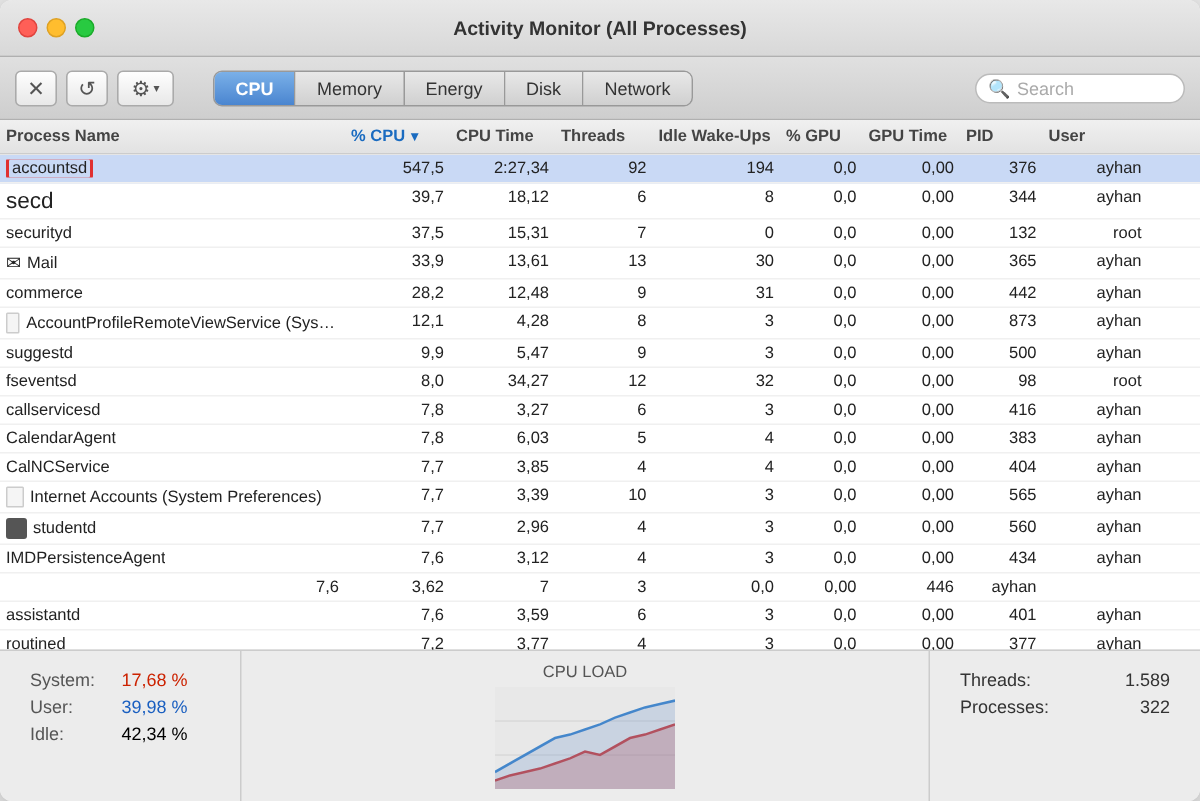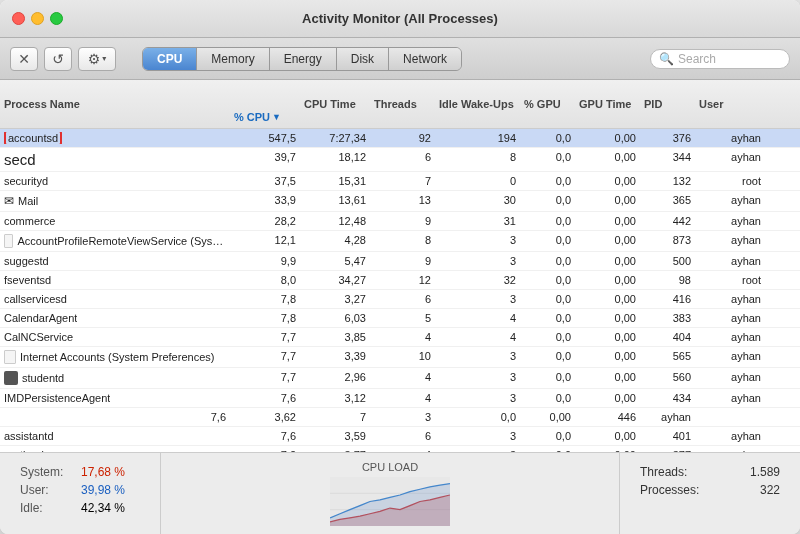--- a/index.html
+++ b/index.html
@@ -143,21 +143,21 @@
       font-size: 11px;
       color: #444;
       font-weight: 600;
       padding: 2px 4px;
       display: flex;
       align-items: center;
       gap: 2px;
       cursor: pointer;
       user-select: none;
     }
-    .th.active { color: #1a6bc0; margin-top: 26px; }
+    .th.active { color: #1a6bc0; }
     .th-sort { font-size: 9px; color: #1a6bc0; }
     .table-body {
       overflow-y: auto;
       flex: 1;
     }
     .table-row {
       display: grid;
       grid-template-columns: 230px 70px 70px 65px 85px 55px 65px 55px 70px;
       border-bottom: 1px solid #f0f0f0;
       padding: 1px 0;
@@ -193,21 +193,21 @@
     }
     .selected-outline {
       border: 2px solid #e03030;
       border-radius: 3px;
       padding: 0 2px;
     }
     
     .footer {
       background: #ececec;
       border-top: 1px solid #ccc;
-      height: 82px;
+      height: 101px;
       display: flex;
       align-items: stretch;
     }
     .footer-stats {
       padding: 12px 20px;
       display: flex;
       flex-direction: column;
       gap: 4px;
       min-width: 160px;
     }
@@ -332,21 +332,21 @@
       <div class="th">
           <span>User</span>
         </div>
     </div>
     <div class="table-body" id="table-body">
     <div class="table-row selected">
           <div class="td process-name-cell">
             <span style="font-size: 11px; color: rgb(34, 34, 34); overflow: hidden; text-overflow: ellipsis; white-space: nowrap;"><span class="selected-outline">accountsd</span></span>
           </div>
           <div class="td num">547,5</div>
-          <div class="td num">7:27,34</div>
+          <div class="td num">2:27,34</div>
           <div class="td num">92</div>
           <div class="td num">194</div>
           <div class="td num">0,0</div>
           <div class="td num">0,00</div>
           <div class="td num">376</div>
           <div class="td num">ayhan</div>
         </div>
         <div class="table-row">
           <div class="td process-name-cell">
             <span style="font-size: 15px; color: rgb(34, 34, 34); overflow: hidden; text-overflow: ellipsis; white-space: nowrap;">secd</span>

